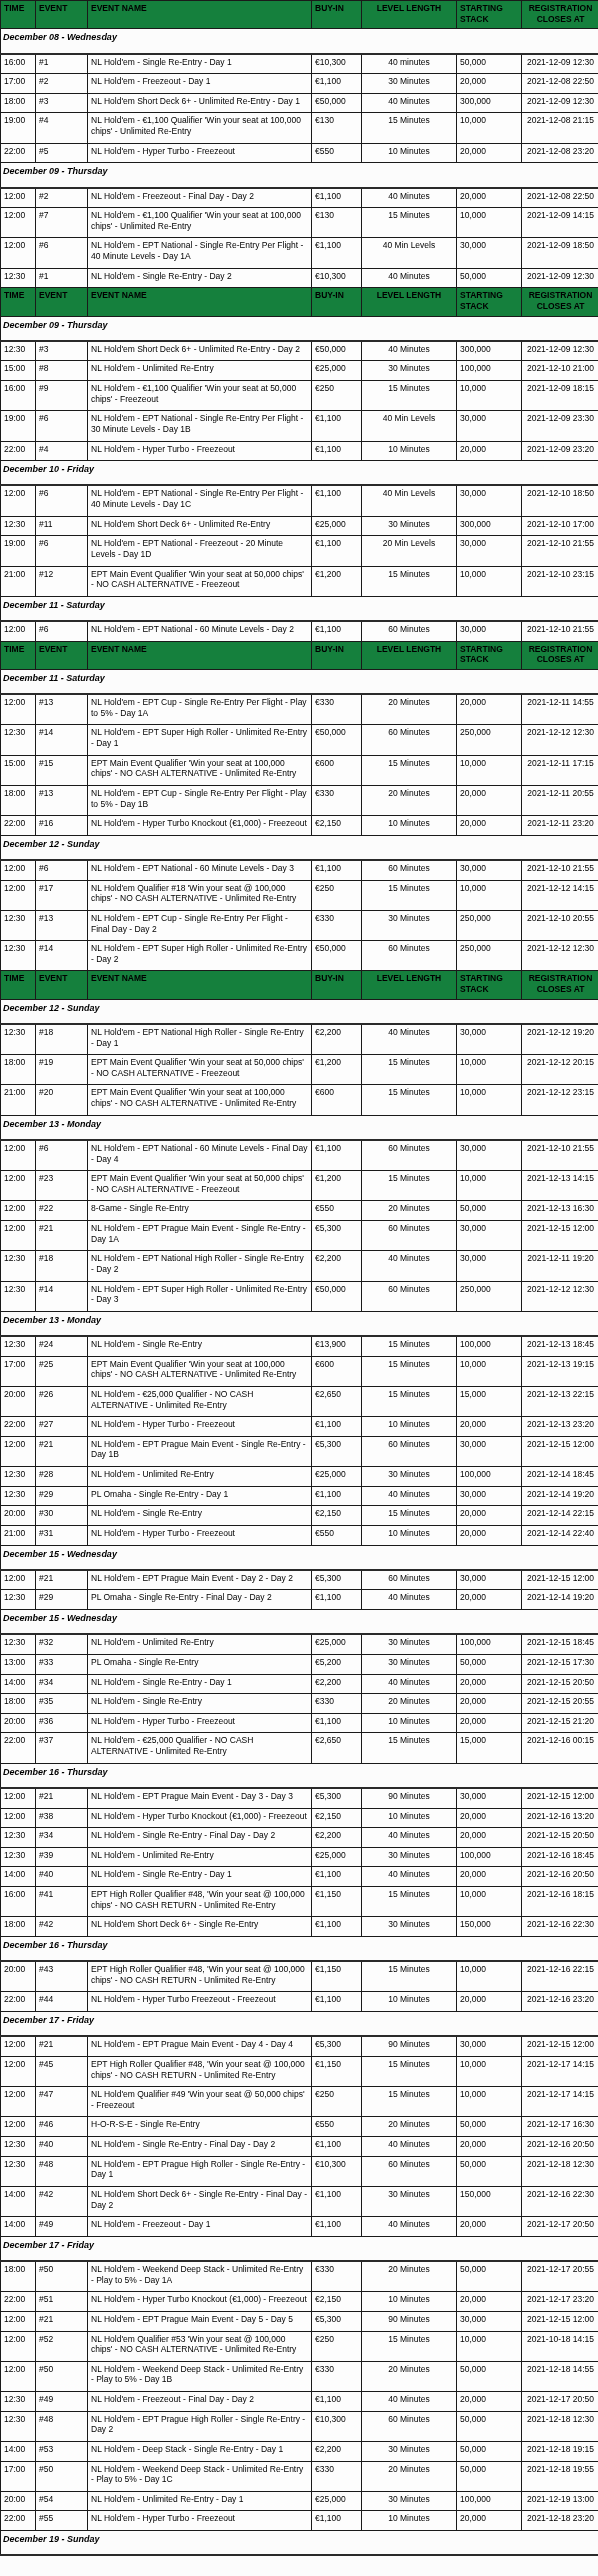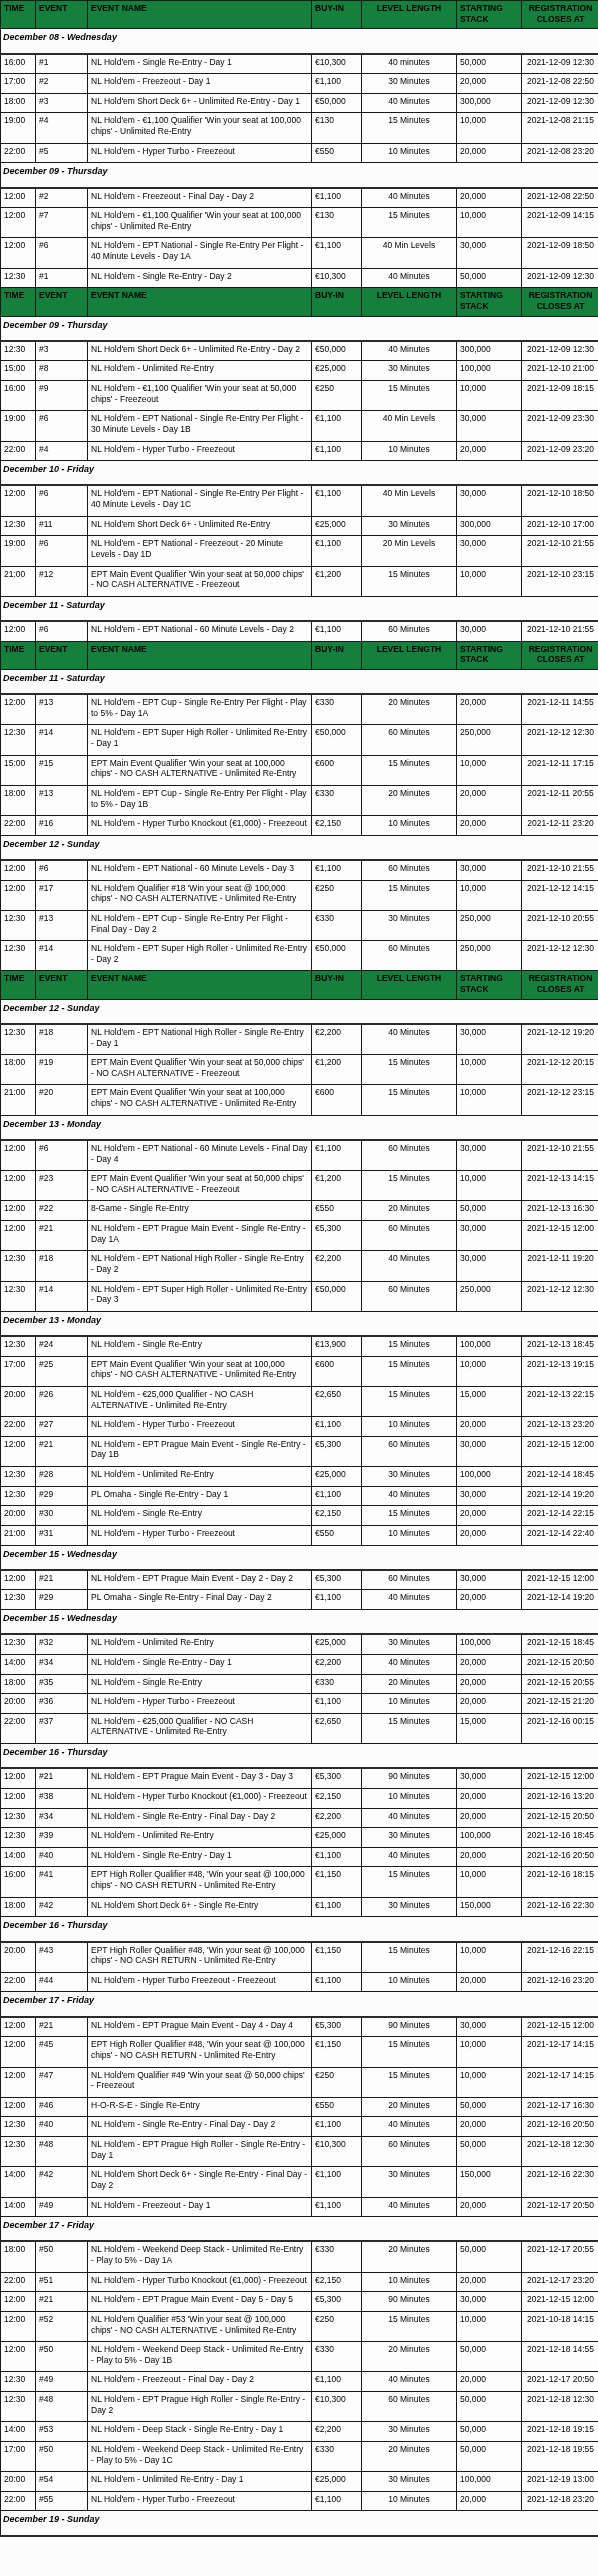--- a/index.html
+++ b/index.html
@@ -578,20 +578,29 @@
         <tr class="eventrow">
           <td class="a-l">12:30</td>
           <td class="a-l">#32</td>
           <td class="a-l">NL Hold'em - Unlimited Re-Entry</td>
           <td class="a-l">€25,000</td>
           <td class="a-c">30 Minutes</td>
           <td class="a-l">100,000</td>
           <td class="a-c">2021-12-15 18:45</td>
         </tr>
         <tr class="eventrow">
+          <td class="a-l">13:00</td>
+          <td class="a-l">#33</td>
+          <td class="a-l">PL Omaha - Single Re-Entry</td>
+          <td class="a-l">€5,200</td>
+          <td class="a-c">30 Minutes</td>
+          <td class="a-l">50,000</td>
+          <td class="a-c">2021-12-15 17:30</td>
+        </tr>
+        <tr class="eventrow">
           <td class="a-l">14:00</td>
           <td class="a-l">#34</td>
           <td class="a-l">NL Hold'em - Single Re-Entry - Day 1</td>
           <td class="a-l">€2,200</td>
           <td class="a-c">40 Minutes</td>
           <td class="a-l">20,000</td>
           <td class="a-c">2021-12-15 20:50</td>
         </tr>
         <tr class="eventrow">
           <td class="a-l">18:00</td>

